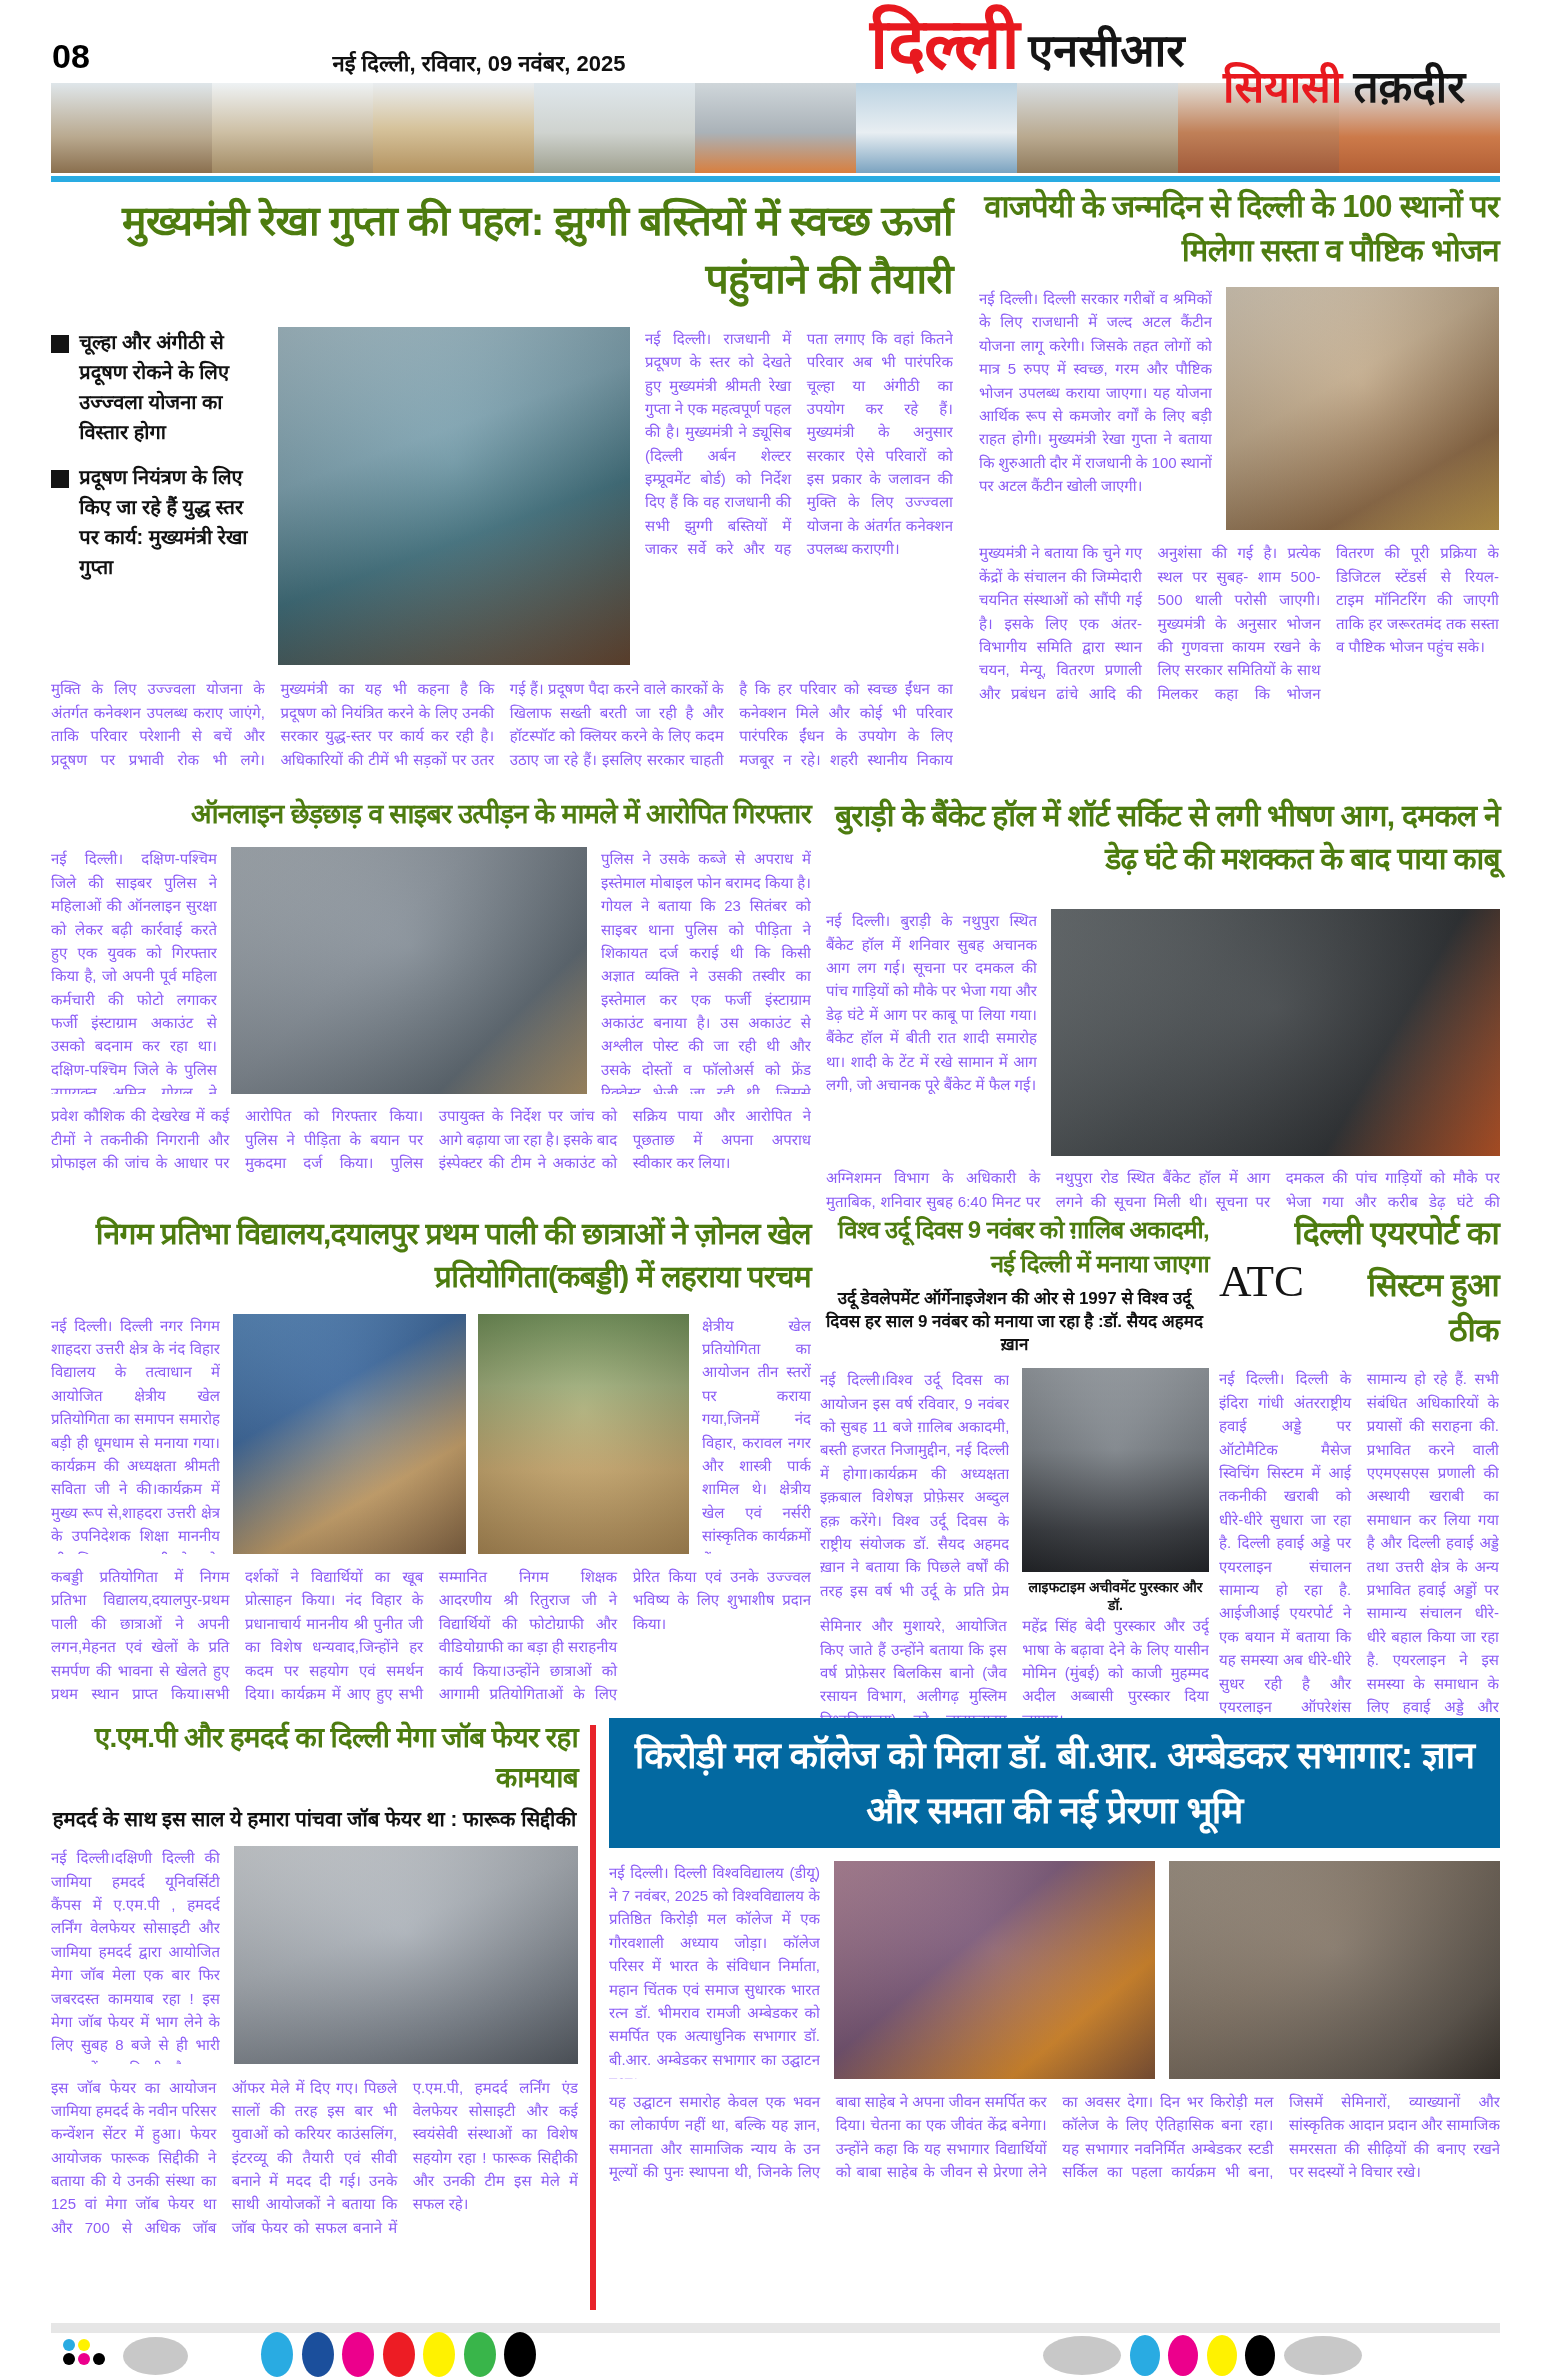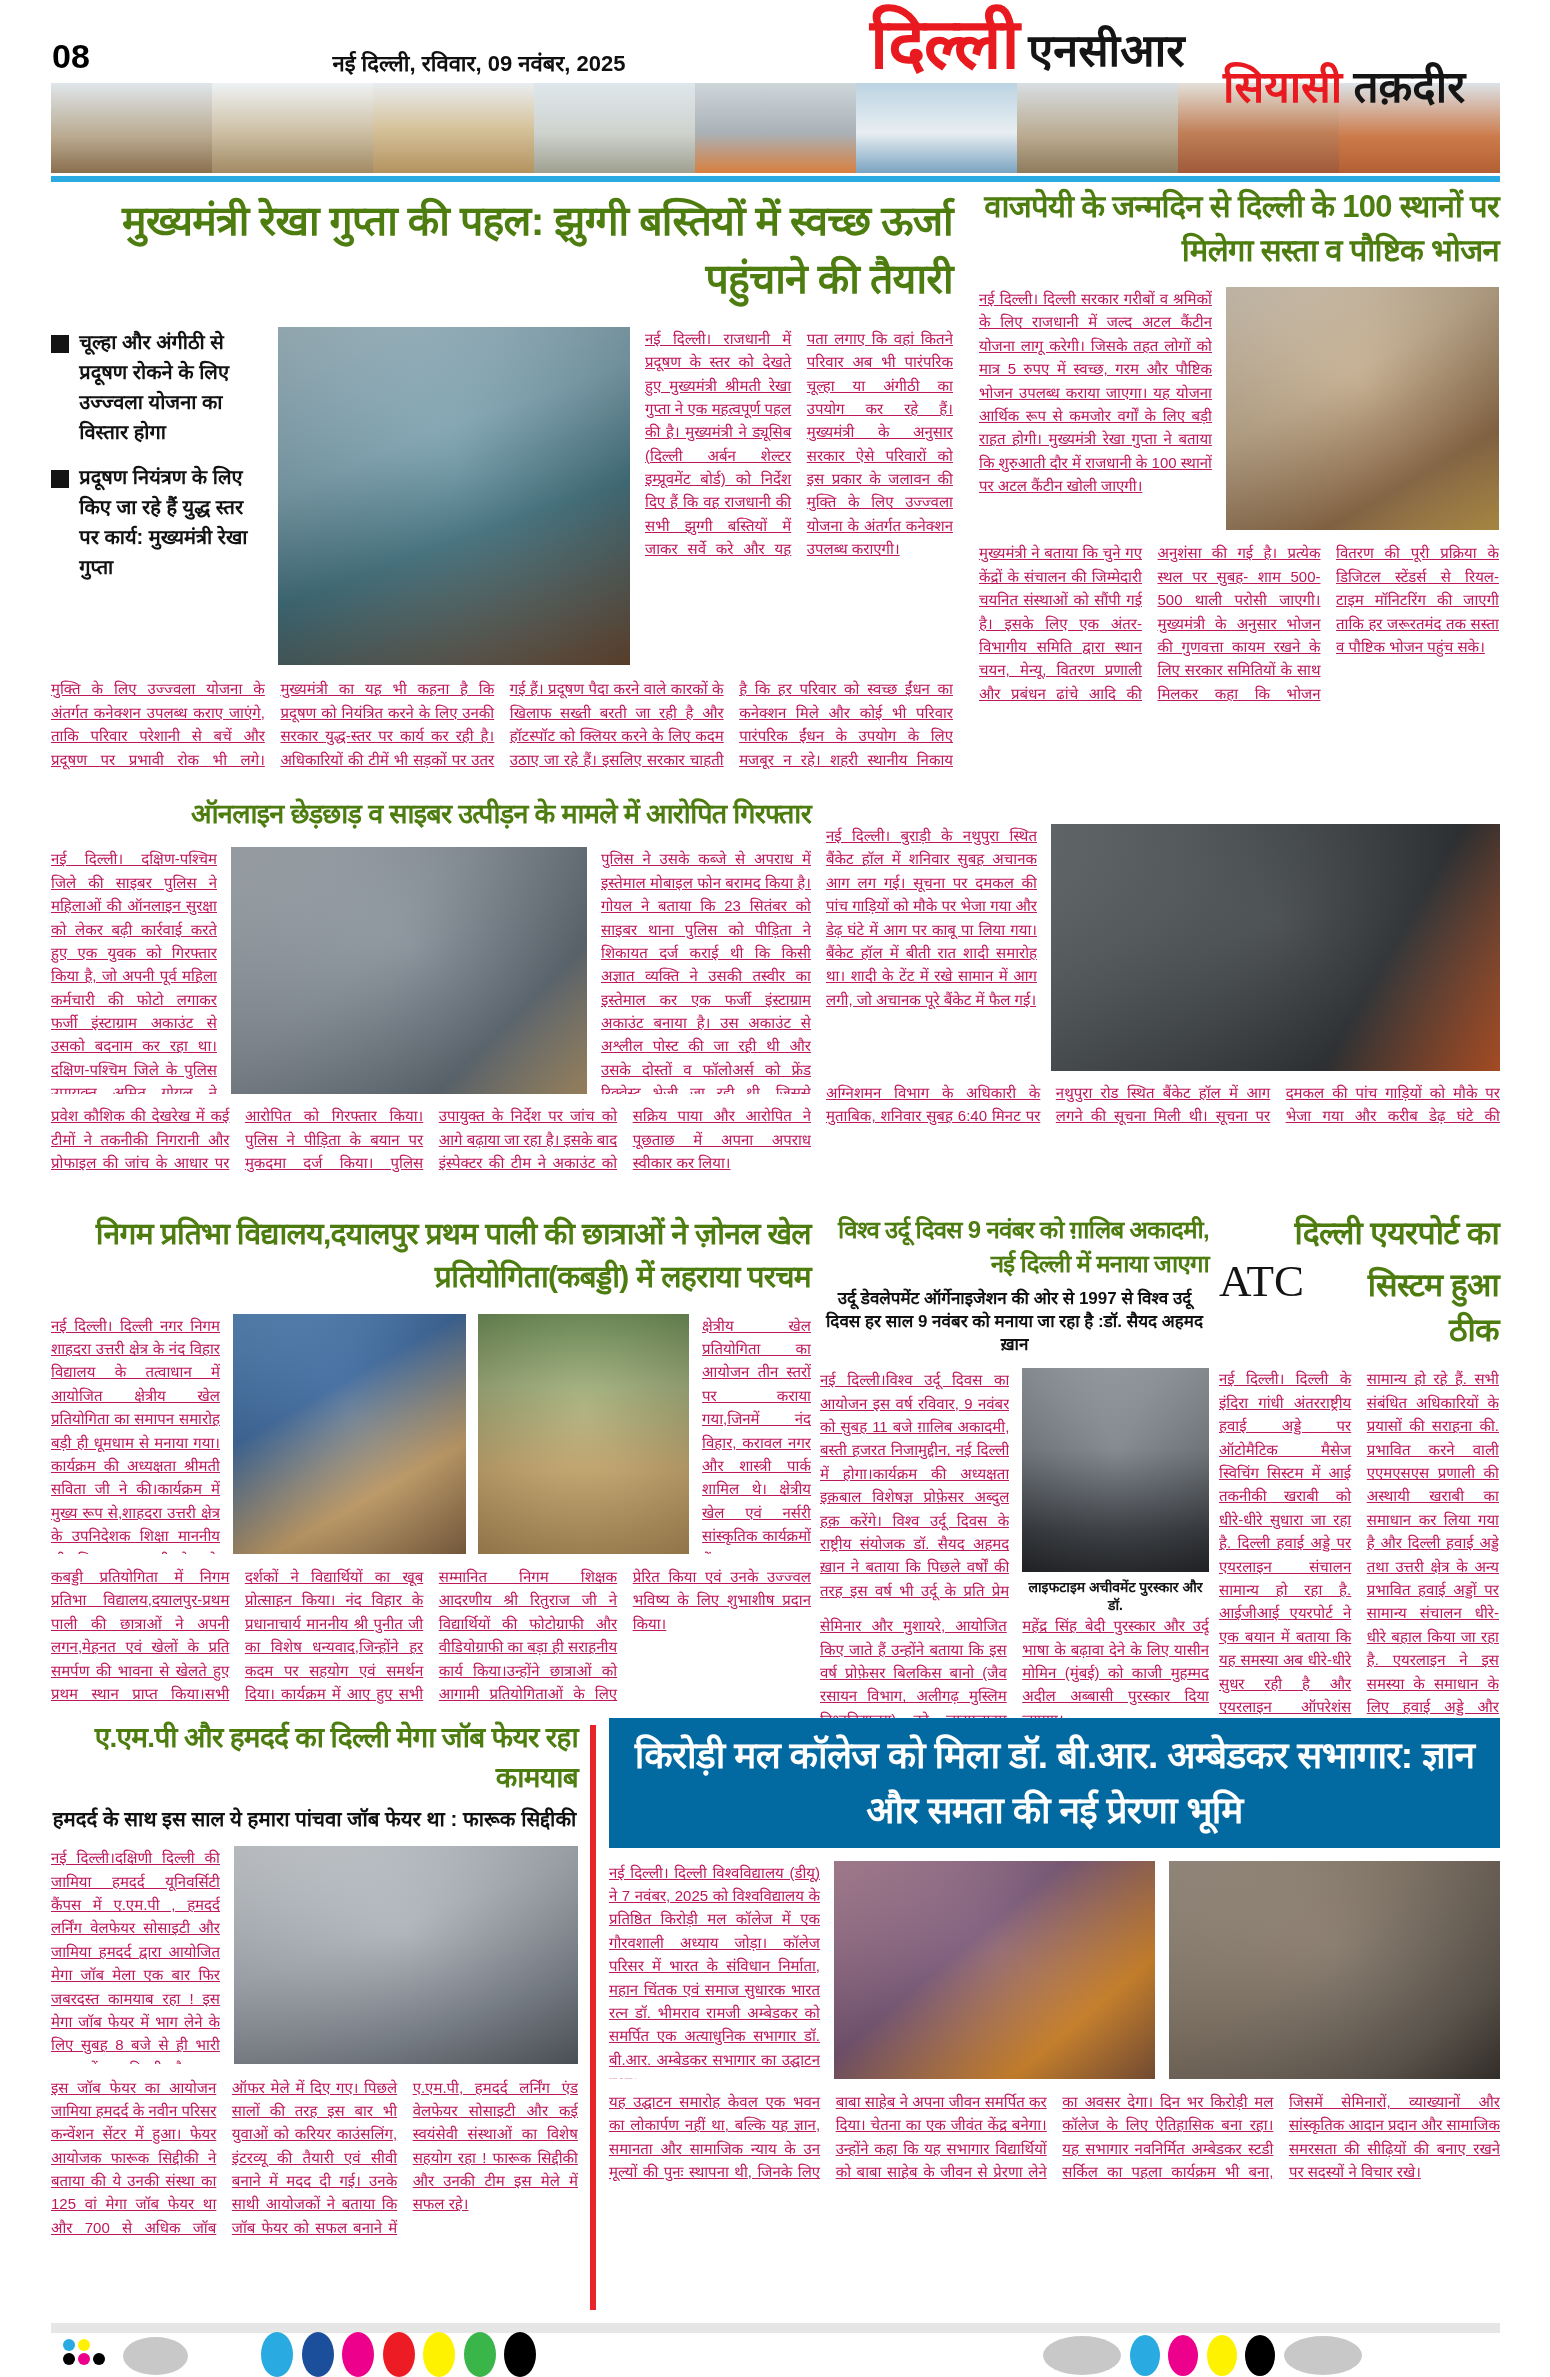--- a/index.html
+++ b/index.html
@@ -14,21 +14,21 @@
   .masthead .m2{font-size:45px;line-height:1;font-weight:800;color:#151515;padding-bottom:2.8px;}
   .tagline{display:flex;align-items:flex-end;gap:11.3px;}
   .tagline .t1{font-size:44px;font-weight:800;color:#e8191f;line-height:1;}
   .tagline .t2{font-size:44px;font-weight:800;color:#151515;line-height:1;}
   .banner{display:flex;overflow:hidden;}
   .banner .tile{flex:1;height:100%;}
   .bluerule{background:#29abe2;}
   
   .headline{font-weight:800;text-align:right;color:#4d7c0f;line-height:1.42;letter-spacing:-0.7px;}
   .subhead{font-weight:800;text-align:center;color:#111;line-height:1.35;}
-  .body-text{font-size:15px;line-height:1.56;text-align:justify;color:#be185d;overflow:hidden;text-decoration:underline;}
+  .body-text{font-size:15px;line-height:1.56;text-align:justify;color:#8b5cf6;overflow:hidden;}
   .cols-2{column-count:2;column-gap:15.5px;}
   .cols-3{column-count:3;column-gap:15.5px;}
   .cols-4{column-count:4;column-gap:15.5px;}
   .bullet{display:flex;gap:10px;font-size:20px;font-weight:700;line-height:1.5;margin-bottom:15.5px;color:#121212;justify-content:space-between;}
   .bullet .sq{width:18.3px;height:18.3px;background:#141414;flex:none;margin-top:7.8px;}
   .photo{position:relative;background:#9aa0a8;overflow:hidden;}
   .photo:after{content:"";position:absolute;inset:0;background:radial-gradient(ellipse at 50% 40%,rgba(255,255,255,.08),rgba(0,0,0,.18));}
   .caption{font-size:14px;font-weight:700;text-align:center;line-height:1.3;color:#141414;}
   .redbanner{background:#0369a1;color:#ffffff;display:flex;align-items:center;justify-content:center;
              text-align:center;font-weight:800;line-height:1.5;letter-spacing:-0.7px;}
@@ -107,20 +107,21 @@
     <div class="headline" style="font-size:27px;">ऑनलाइन छेड़छाड़ व साइबर उत्पीड़न के मामले में आरोपित गिरफ्तार</div>
     <div style="display:flex;gap:14px;margin-top:14px;height:247px;">
       <div class="body-text" style="width:166px;flex:none;height:247px;">नई दिल्ली। दक्षिण-पश्चिम जिले की साइबर पुलिस ने महिलाओं की ऑनलाइन सुरक्षा को लेकर बढ़ी कार्रवाई करते हुए एक युवक को गिरफ्तार किया है, जो अपनी पूर्व महिला कर्मचारी की फोटो लगाकर फर्जी इंस्टाग्राम अकाउंट से उसको बदनाम कर रहा था। दक्षिण-पश्चिम जिले के पुलिस उपायुक्त अमित गोयल ने शनिवार को बताया कि आरोपित की पहचान मधुबनी बिहार निवासी मोहम्मद साहिल (37) के रूप में हुई है।</div>
       <div class="photo" style="width:356px;height:247px;flex:none;background:linear-gradient(135deg,#aeb6bd 0%,#8a939c 40%,#5f6a73 75%,#b59a6e 100%);"></div>
       <div class="body-text" style="flex:1;height:247px;">पुलिस ने उसके कब्जे से अपराध में इस्तेमाल मोबाइल फोन बरामद किया है। गोयल ने बताया कि 23 सितंबर को साइबर थाना पुलिस को पीड़िता ने शिकायत दर्ज कराई थी कि किसी अज्ञात व्यक्ति ने उसकी तस्वीर का इस्तेमाल कर एक फर्जी इंस्टाग्राम अकाउंट बनाया है। उस अकाउंट से अश्लील पोस्ट की जा रही थी और उसके दोस्तों व फॉलोअर्स को फ्रेंड रिक्वेस्ट भेजी जा रही थी, जिससे उसकी छवि खराब करने और मानसिक उत्पीड़न का प्रयास किया जा रहा था।</div>
     </div>
     <div class="body-text cols-4" style="margin-top:10px;height:113px;">प्रवेश कौशिक की देखरेख में कई टीमों ने तकनीकी निगरानी और प्रोफाइल की जांच के आधार पर आरोपित को गिरफ्तार किया। पुलिस ने पीड़िता के बयान पर मुकदमा दर्ज किया। पुलिस उपायुक्त के निर्देश पर जांच को आगे बढ़ाया जा रहा है। इसके बाद इंस्पेक्टर की टीम ने अकाउंट को सक्रिय पाया और आरोपित ने पूछताछ में अपना अपराध स्वीकार कर लिया।</div>
   </div>
 
   <div class="abs" style="left:826px;top:795px;width:674px;">
+    <div class="headline" style="font-size:30px;">बुराड़ी के बैंकेट हॉल में शॉर्ट सर्किट से लगी भीषण आग, दमकल ने डेढ़ घंटे की मशक्कत के बाद पाया काबू</div>
     <div style="display:flex;gap:14px;margin-top:29px;height:247px;">
       <div class="body-text" style="width:211px;flex:none;height:247px;">नई दिल्ली। बुराड़ी के नथुपुरा स्थित बैंकेट हॉल में शनिवार सुबह अचानक आग लग गई। सूचना पर दमकल की पांच गाड़ियों को मौके पर भेजा गया और डेढ़ घंटे में आग पर काबू पा लिया गया। बैंकेट हॉल में बीती रात शादी समारोह था। शादी के टेंट में रखे सामान में आग लगी, जो अचानक पूरे बैंकेट में फैल गई।</div>
       <div class="photo" style="flex:1;height:247px;background:linear-gradient(120deg,#6e7477 0%,#4a4f52 35%,#2e3134 70%,#c75b2a 100%);"></div>
     </div>
     <div class="body-text cols-3" style="margin-top:10px;height:63px;">अग्निशमन विभाग के अधिकारी के मुताबिक, शनिवार सुबह 6:40 मिनट पर नथुपुरा रोड स्थित बैंकेट हॉल में आग लगने की सूचना मिली थी। सूचना पर दमकल की पांच गाड़ियों को मौके पर भेजा गया और करीब डेढ़ घंटे की मशक्कत के बाद आग पर काबू पाया गया। अनुमान लगाया जा रहा है कि आग शॉर्ट सर्किट के कारण टेंट के सामान में भड़की और पूरे बैंकेट में फैल गई। गनीमत रही कि हादसे में कोई हताहत नहीं हुआ। फिलहाल कूलिंग का काम जारी है और पुलिस आग लगने के कारण का पता लगा रही है।</div>
   </div>
 
   <div class="abs" style="left:51px;top:1213px;width:760px;">
     <div class="headline" style="font-size:30px;">निगम प्रतिभा विद्यालय,दयालपुर प्रथम पाली की छात्राओं ने ज़ोनल खेल प्रतियोगिता(कबड्डी) में लहराया परचम</div>
     <div style="display:flex;gap:12.7px;margin-top:15.5px;height:240px;">

